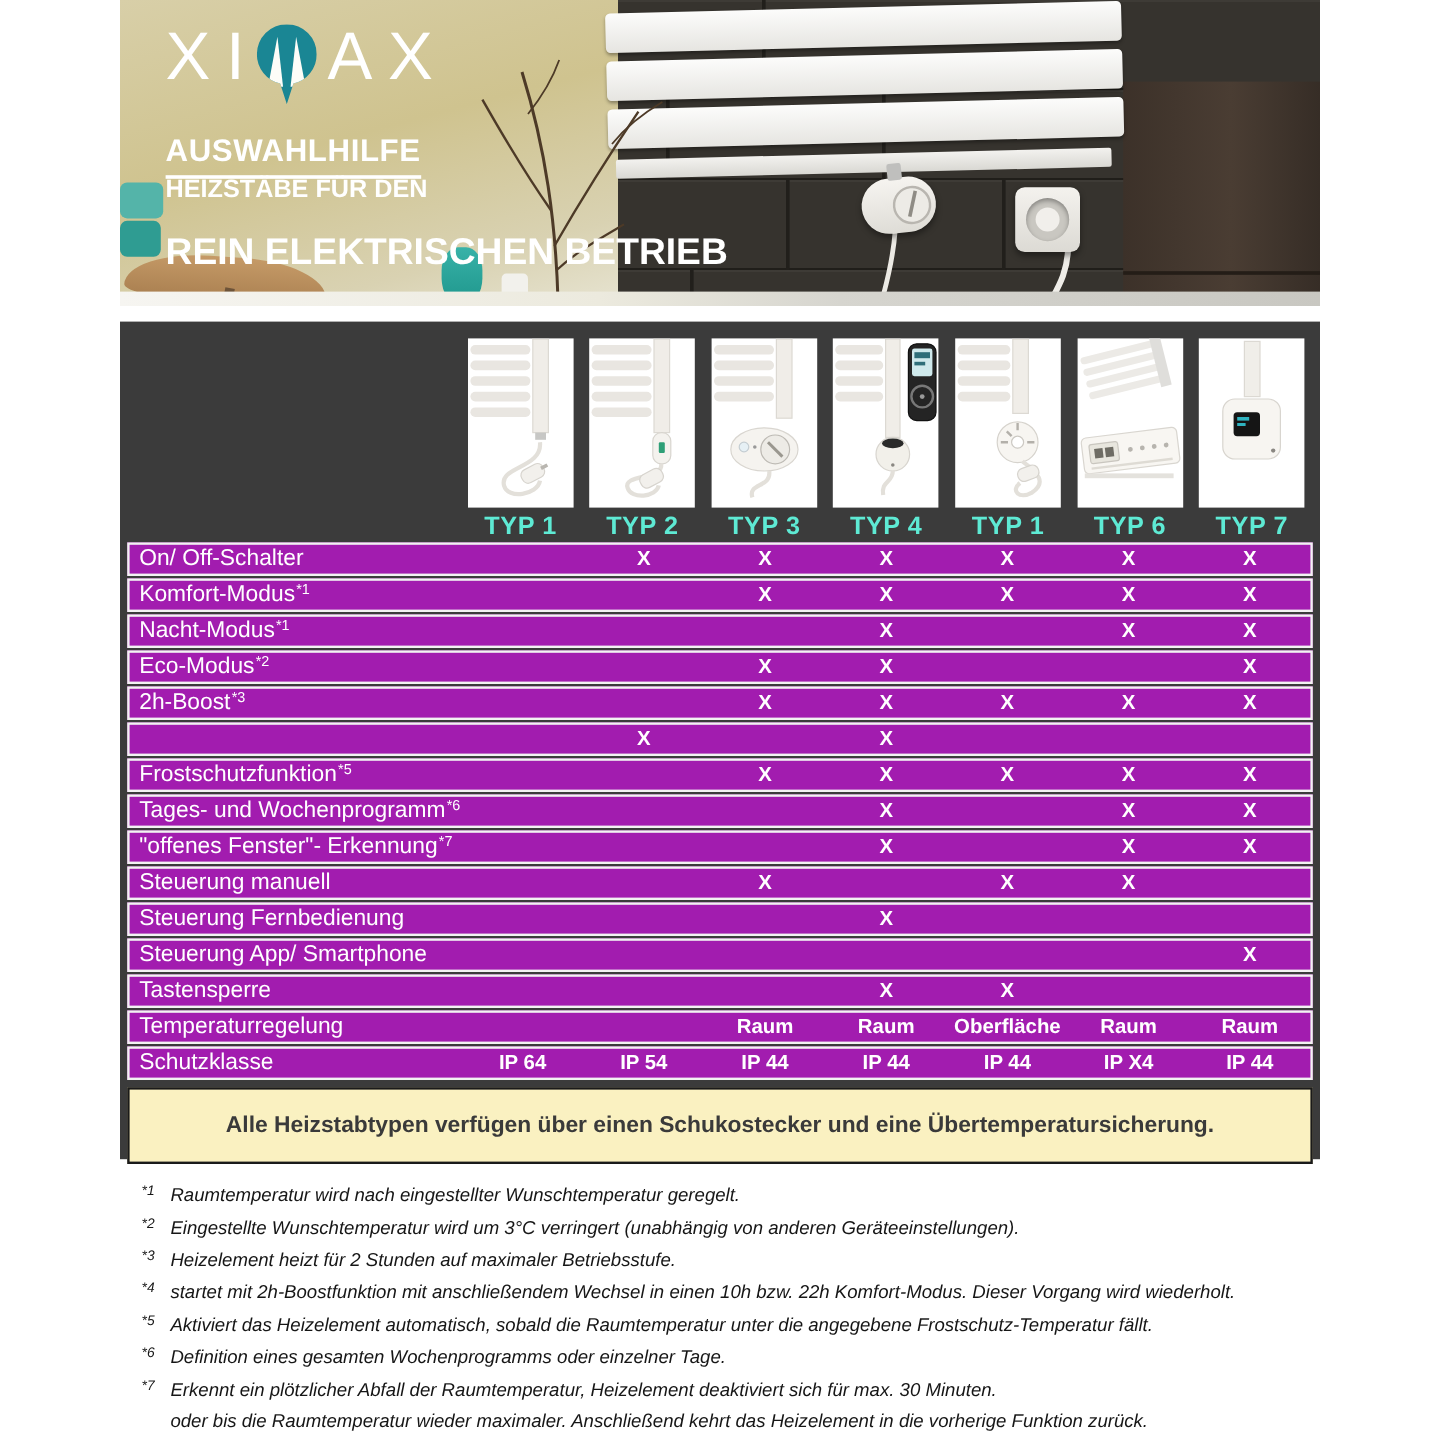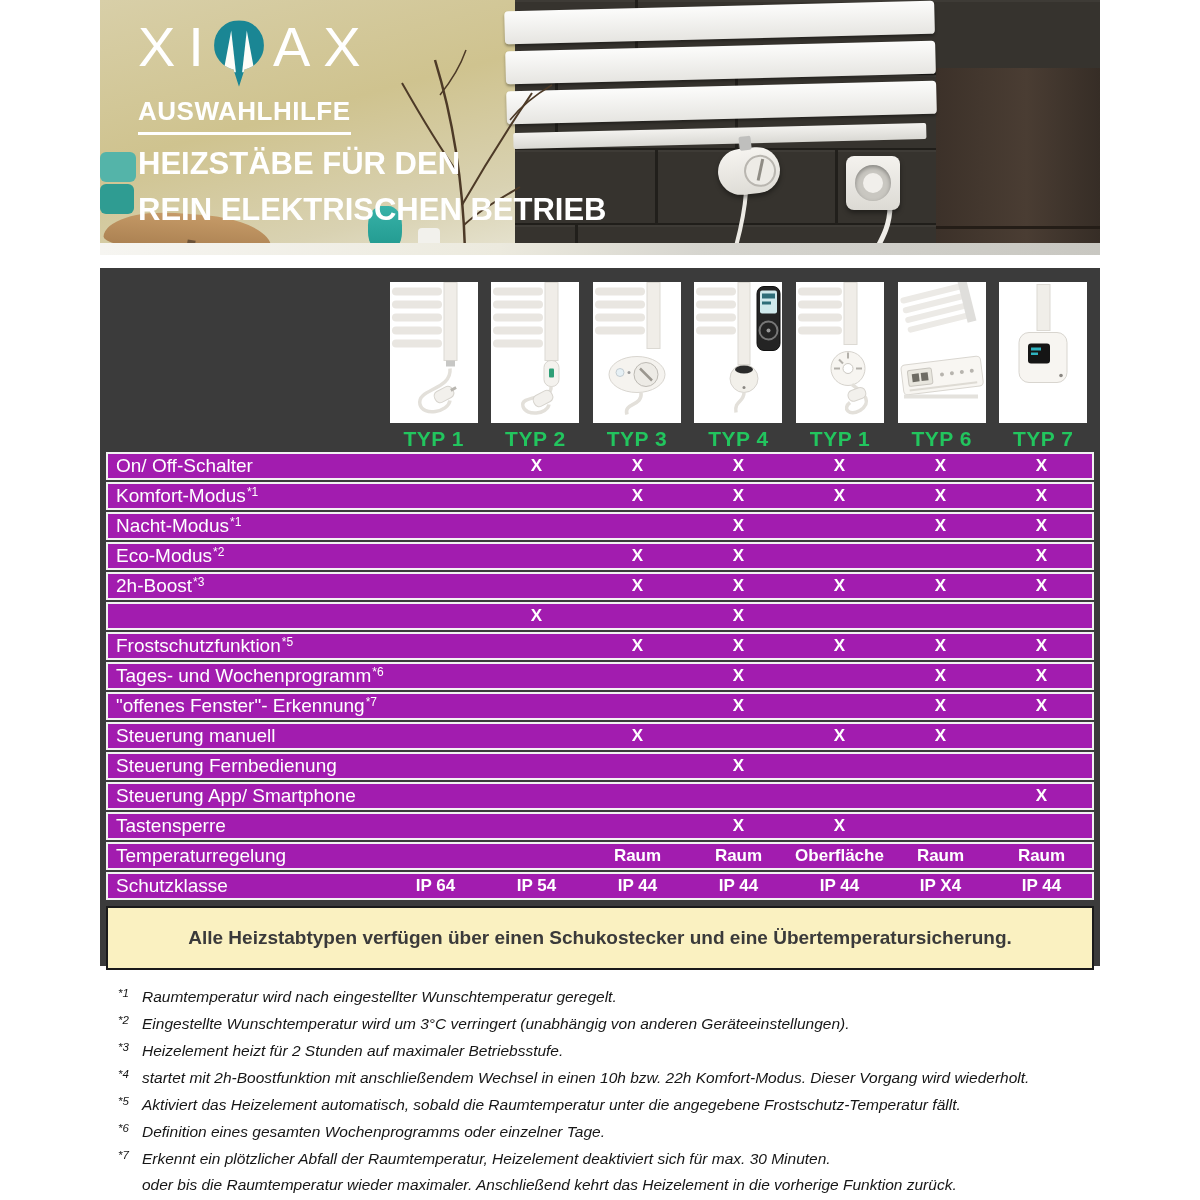--- a/index.html
+++ b/index.html
@@ -43,32 +43,32 @@
   .towel1{position:absolute;left:0;top:152px;width:36px;height:30px;border-radius:6px;background:#54b4a9;}
   .towel2{position:absolute;left:0;top:184px;width:34px;height:30px;border-radius:6px;background:#2f9c92;}
   .chair{position:absolute;left:4px;top:214px;width:168px;height:38px;border-radius:50% 50% 35% 35% / 90% 90% 30% 30%;
         background:linear-gradient(#c59a67,#a97f50);transform:rotate(4deg);}
   .chair-leg{position:absolute;left:86px;top:240px;width:8px;height:20px;background:#6d5338;transform:rotate(10deg);}
 
   .hero-text{position:absolute;left:38px;top:0;z-index:5;color:#fff;}
   .logo{position:absolute;left:0;top:18px;display:flex;align-items:flex-start;
         font-size:56px;letter-spacing:13px;font-weight:400;line-height:58px;}
   .logo-icon{width:52px;height:68px;margin:2px 8px 0 -4px;}
-  .kicker{position:absolute;left:0;top:96px;font-size:26px;font-weight:700;letter-spacing:0.5px;
+  .kicker{position:absolute;left:0;top:110px;font-size:26px;font-weight:700;letter-spacing:0.5px;
         border-bottom:3px solid #fff;padding-bottom:5px;white-space:nowrap;}
-  .title1{position:absolute;left:0;top:146px;font-size:31px;font-weight:700;white-space:nowrap;}
+  .title1{position:absolute;left:0;top:146px;font-size:21px;font-weight:700;white-space:nowrap;}
   .title2{position:absolute;left:0;top:192px;font-size:31px;font-weight:700;white-space:nowrap;}
 
   
   .panel{position:absolute;left:0;top:268px;width:1000px;height:698px;background:#3b3b3b;}
   .phead{display:grid;grid-template-columns:277px repeat(7,1fr);margin:14px 6px 0 6px;}
   .pcol{text-align:center;}
   .pimg{width:88px;height:141px;background:#fff;margin:0 auto;}
   .pimg svg{width:88px;height:141px;display:block;}
-  .plabel{height:29px;line-height:31px;color:#22c55e;font-weight:700;font-size:21px;letter-spacing:0.5px;}
+  .plabel{height:29px;line-height:31px;color:#5eead4;font-weight:700;font-size:21px;letter-spacing:0.5px;}
 
   .trow{display:grid;grid-template-columns:277px repeat(7,1fr);height:28px;box-sizing:border-box;
         border:2px solid #f2f2f2;background:#a21caf;margin:0 6px 2px 6px;}
   .tlabel{color:#fff;font-size:19px;line-height:24px;padding-left:8px;white-space:nowrap;}
   .rsup{font-size:12px;position:relative;top:-6px;margin-left:1px;}
   .tcell{color:#fff;font-weight:700;font-size:17px;line-height:24px;text-align:center;white-space:nowrap;}
 
   .note{margin:6px 6px 0 6px;height:64px;box-sizing:border-box;border:2px solid #1a1a1a;background:#faf1c1;
         display:flex;align-items:center;justify-content:center;}
   .note span{font-weight:700;font-size:19px;color:#3a3a3a;}

